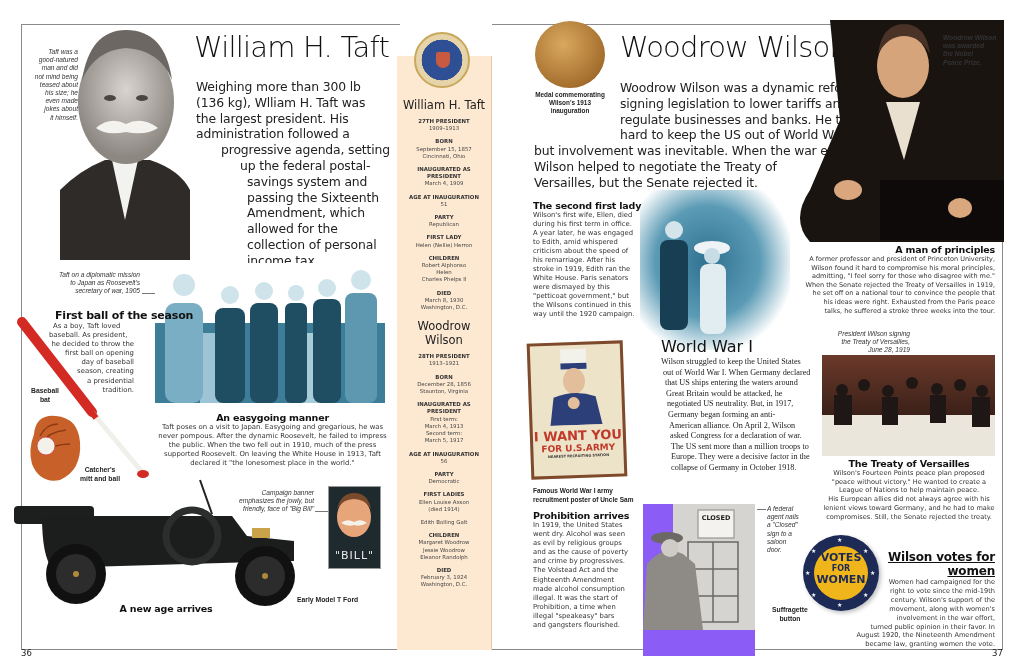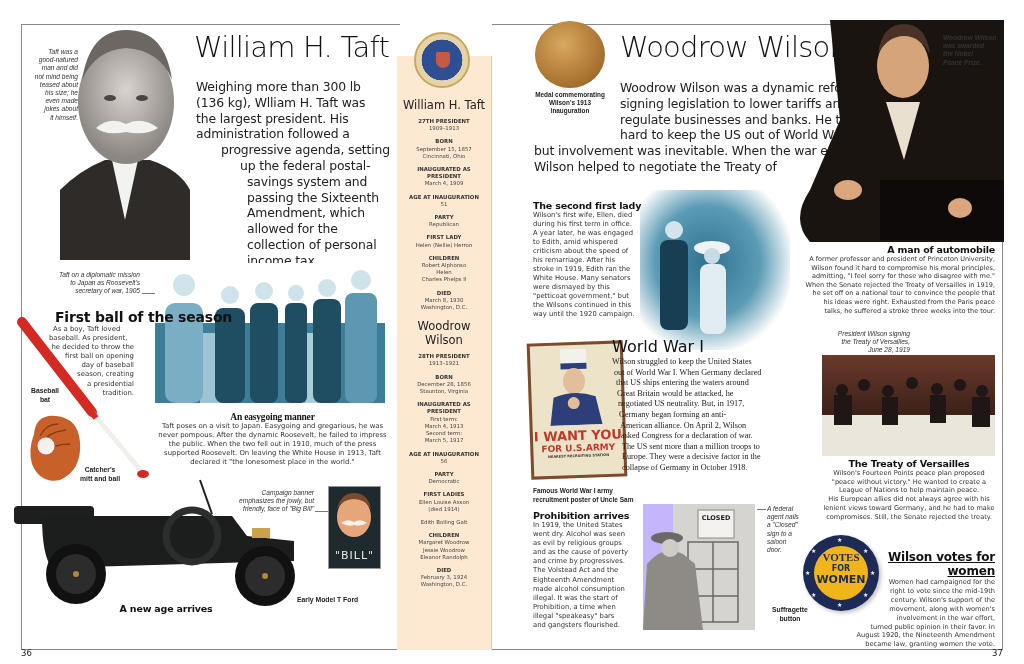--- a/index.html
+++ b/index.html
@@ -106,21 +106,21 @@
 </div>
 
 <svg class="abs" style="left:12px; top:312px;" width="140" height="170" viewBox="0 0 140 170">
   <line x1="10" y1="10" x2="80" y2="100" stroke="#d42a24" stroke-width="10" stroke-linecap="round"></line>
   <line x1="80" y1="100" x2="130" y2="160" stroke="#f1efe9" stroke-width="5"></line>
   <line x1="78" y1="98" x2="84" y2="106" stroke="#d42a24" stroke-width="6"></line>
   <ellipse cx="131" cy="162" rx="6" ry="4" fill="#d42a24"></ellipse>
 </svg>
 
 <div class="abs" style="left:31px; top:309px; width:110px;">
-  <div class="h-sec" style="font-size:14px; white-space:nowrap;padding-left:24px;">First ball of the season</div>
+  <div class="h-sec" style="font-size:11px; white-space:nowrap;padding-left:24px;">First ball of the season</div>
   <div class="body-s" style="text-align:right; width:103px;">
     <div style="text-align:left; padding-left:22px;">As a boy, Taft loved</div>
     <div style="text-align:left; padding-left:18px;">baseball. As president,</div>
     <div>he decided to throw the</div>
     <div>first ball on opening</div>
     <div>day of baseball</div>
     <div>season, creating</div>
     <div>a presidential</div>
     <div>tradition.</div>
   </div>
@@ -135,21 +135,21 @@
   <path d="M8,20 Q10,0 30,2 Q52,4 54,28 Q56,56 34,66 Q14,70 6,50 Q2,36 8,20Z" fill="#c8602a"></path>
   <path d="M14,22 Q20,10 32,10 M14,30 Q22,18 40,16 M16,40 Q26,30 44,30" stroke="#8d3a14" stroke-width="1.4" fill="none"></path>
   <circle cx="20" cy="32" r="9" fill="#f4f1ea" stroke="#c44" stroke-width="0.8"></circle>
 </svg>
 <div class="abs cap-b" style="left:80px; top:466px; text-align:center;">
   <div>Catcher's</div>
     <div>mitt and ball</div>
 </div>
 
 <div class="abs" style="left:150px; top:412px; width:245px; text-align:center;">
-  <div class="h-sec" style="font-size:9.5px;font-family:Liberation Serif, serif;">An easygoing manner</div>
+  <div class="h-sec" style="font-size:9.5px;">An easygoing manner</div>
   <div class="body-s">
     <div>Taft poses on a visit to Japan. Easygoing and gregarious, he was</div>
     <div>never pompous. After the dynamic Roosevelt, he failed to impress</div>
     <div>the public. When the two fell out in 1910, much of the press</div>
     <div>supported Roosevelt. On leaving the White House in 1913, Taft</div>
     <div>declared it "the lonesomest place in the world."</div>
   </div>
 </div>
 
 <svg class="abs" style="left:12px; top:476px;" width="290" height="132" viewBox="0 0 290 132">
@@ -294,20 +294,21 @@
 
 <div class="abs title" style="left:620px; top:30px;">Woodrow Wilson</div>
 
 <div class="abs intro" style="left:534px; top:80px; width:340px;">
   <div style="padding-left:86px; white-space:nowrap;">Woodrow Wilson was a dynamic reformer,</div>
   <div style="padding-left:86px;">signing legislation to lower tariffs and</div>
   <div style="padding-left:86px;">regulate businesses and banks. He tried</div>
   <div style="padding-left:86px;">hard to keep the US out of World War I,</div>
   <div style="white-space:nowrap;">but involvement was inevitable. When the war ended,</div>
   <div>Wilson helped to negotiate the Treaty of</div>
+  <div>Versailles, but the Senate rejected it.</div>
 </div>
 
 <div class="photo" style="left:770px; top:20px; width:234px; height:222px;">
   <svg width="234" height="222" viewBox="0 0 234 222">
     <path d="M60,0 L234,0 L234,222 L40,222 Q20,200 40,170 L70,100Z" fill="#1a1411"></path>
     <rect x="110" y="160" width="124" height="60" fill="#0d0a09"></rect>
     <ellipse cx="133" cy="46" rx="26" ry="32" fill="#d6a47a"></ellipse>
     <path d="M108,34 Q112,4 134,4 Q156,4 160,34 Q150,16 134,16 Q118,16 108,34Z" fill="#4a3226"></path>
     <path d="M116,82 L134,140 L150,82Z" fill="#e9e0cf"></path>
     <ellipse cx="78" cy="170" rx="14" ry="10" fill="#d9a67d"></ellipse>
@@ -334,30 +335,30 @@
 <div class="abs" style="left:533px; top:200px; width:130px;">
   <div class="h-sec" style="font-size:9.5px;">The second first lady</div>
   <div class="body-s" style="font-size:6.8px; line-height:9px;">
     <div>Wilson's first wife, Ellen, died</div>
       <div>during his first term in office.</div>
       <div>A year later, he was engaged</div>
       <div>to Edith, amid whispered</div>
       <div>criticism about the speed of</div>
       <div>his remarriage. After his</div>
       <div>stroke in 1919, Edith ran the</div>
-      <div>White House. Many senators</div>
+      <div>White House. Paris senators</div>
       <div>were dismayed by this</div>
       <div>"petticoat government," but</div>
       <div>the Wilsons continued in this</div>
       <div>way until the 1920 campaign.</div>
   </div>
 </div>
 
 <div class="abs" style="left:800px; top:244px; width:195px; text-align:right;">
-  <div class="h-sec" style="font-size:9.5px;">A man of automobile</div>
+  <div class="h-sec" style="font-size:9.5px;">A man of principles</div>
   <div class="body-s" style="font-size:6.5px; line-height:8.6px;">
     <div>A former professor and president of Princeton University,</div>
       <div>Wilson found it hard to compromise his moral principles,</div>
       <div>admitting, "I feel sorry for those who disagree with me."</div>
       <div>When the Senate rejected the Treaty of Versailles in 1919,</div>
       <div>he set off on a national tour to convince the people that</div>
       <div>his ideas were right. Exhausted from the Paris peace</div>
       <div>talks, he suffered a stroke three weeks into the tour.</div>
   </div>
 </div>
@@ -407,21 +408,21 @@
     <path d="M18,80 L22,52 Q43,44 64,52 L70,80Z" fill="#2d3f78"></path>
     <ellipse cx="42" cy="58" rx="6" ry="6" fill="#e2bf9a"></ellipse>
   </svg>
   <div style="text-align:center; font-weight:bold; color:#c0392b; font-family:'DejaVu Sans',sans-serif;">
     <div style="font-size:13px; line-height:14px;">I WANT YOU</div>
     <div style="font-size:9px; line-height:11px;">FOR U.S.ARMY</div>
     <div style="font-size:3.5px; color:#333;">NEAREST RECRUITING STATION</div>
   </div>
 </div>
 
-<div class="abs" style="left:612px; top:337px; width:190px;">
+<div class="abs" style="left:661px; top:337px; width:190px;">
   <div style="font-size:16px; font-weight:500; color:#111; margin-bottom:1px;">World War I</div>
   <div class="body-s" style="font-size:8.2px; line-height:10.6px; color:#222;font-family:Liberation Serif, serif;">
     <div>Wilson struggled to keep the United States</div>
     <div style="padding-left:2px;">out of World War I. When Germany declared</div>
     <div style="padding-left:4px;">that US ships entering the waters around</div>
     <div style="padding-left:5px;">Great Britain would be attacked, he</div>
     <div style="padding-left:6px;">negotiated US neutrality. But, in 1917,</div>
     <div style="padding-left:7px;">Germany began forming an anti-</div>
     <div style="padding-left:8px;">American alliance. On April 2, Wilson</div>
     <div style="padding-left:9px;">asked Congress for a declaration of war.</div>
@@ -447,21 +448,21 @@
       <div>The Volstead Act and the</div>
       <div>Eighteenth Amendment</div>
       <div>made alcohol consumption</div>
       <div>illegal. It was the start of</div>
       <div>Prohibition, a time when</div>
       <div>illegal "speakeasy" bars</div>
       <div>and gangsters flourished.</div>
   </div>
 </div>
 
-<div class="photo" style="left:643px; top:504px; width:112px; height:126px; background:#c4b5fd;">
+<div class="photo" style="left:643px; top:504px; width:112px; height:152px; background:#8b5cf6;">
   <svg width="112" height="126" viewBox="0 0 112 126">
     <rect x="30" y="0" width="82" height="126" fill="#d6d4d0"></rect>
     <g stroke="#6a6866" stroke-width="1.5" fill="none">
       <rect x="45" y="38" width="50" height="80"></rect>
         <line x1="70" y1="38" x2="70" y2="118"></line>
         <line x1="45" y1="65" x2="95" y2="65"></line>
         <line x1="45" y1="92" x2="95" y2="92"></line>
     </g>
     <rect x="55" y="6" width="36" height="28" fill="#f3f2ef" stroke="#888"></rect>
     <path d="M0,126 L4,60 Q20,40 40,50 L52,60 L60,126Z" fill="#8e8b87"></path>
@@ -475,21 +476,21 @@
     <div>agent nails</div>
     <div>a "Closed"</div>
     <div>sign to a</div>
     <div>saloon</div>
     <div>door.</div>
 </div>
 <div class="abs" style="left:757px; top:509px; width:9px; height:1px; background:#777;"></div>
 
 <div class="seal" style="left:803px; top:535px; width:76px; height:76px; background:#1d2a55; box-shadow:2px 2px 4px rgba(0,0,0,0.25);">
   <div style="position:absolute; left:11px; top:11px; width:54px; height:54px; border-radius:50%; background:#f1b51c; text-align:center; font-weight:bold; color:#1d2a55; font-family:'DejaVu Sans',sans-serif;">
-    <div style="font-size:11px; line-height:13px; margin-top:5px;font-family:Liberation Serif, serif;">VOTES</div>
+    <div style="font-size:11px; line-height:13px; margin-top:5px;">VOTES</div>
     <div style="font-size:8px; line-height:9px;">FOR</div>
     <div style="font-size:11px; line-height:13px;">WOMEN</div>
   </div>
   <div style="position:absolute; inset:0; color:#f3f3f3; font-size:6px;">
     <span style="position:absolute; left:34px; top:1px;">★</span>
     <span style="position:absolute; left:60px; top:12px;">★</span>
     <span style="position:absolute; left:67px; top:34px;">★</span>
     <span style="position:absolute; left:60px; top:56px;">★</span>
     <span style="position:absolute; left:34px; top:66px;">★</span>
     <span style="position:absolute; left:8px; top:56px;">★</span>

